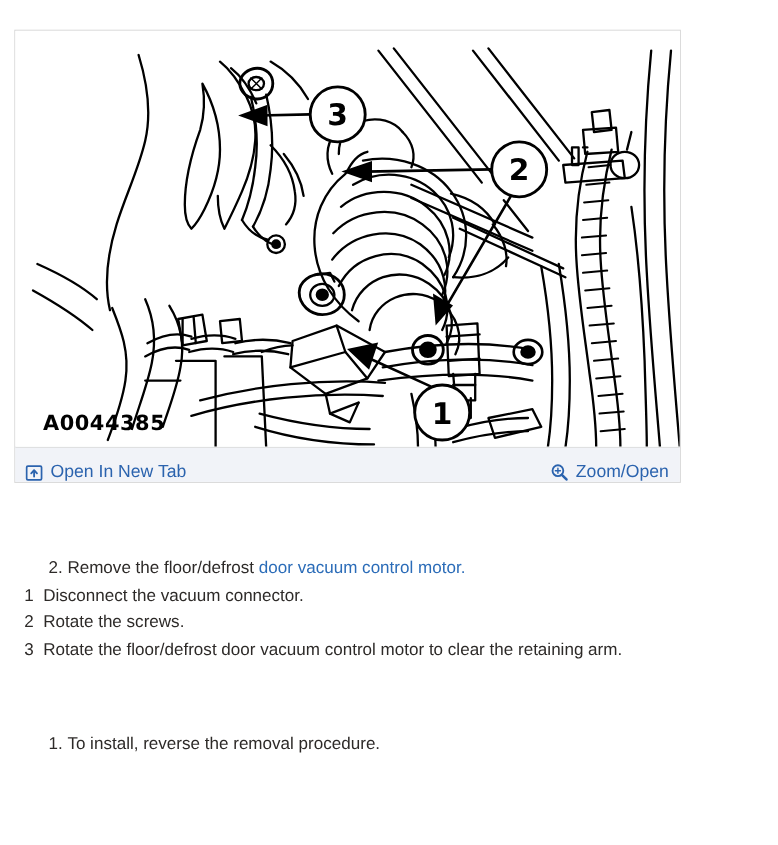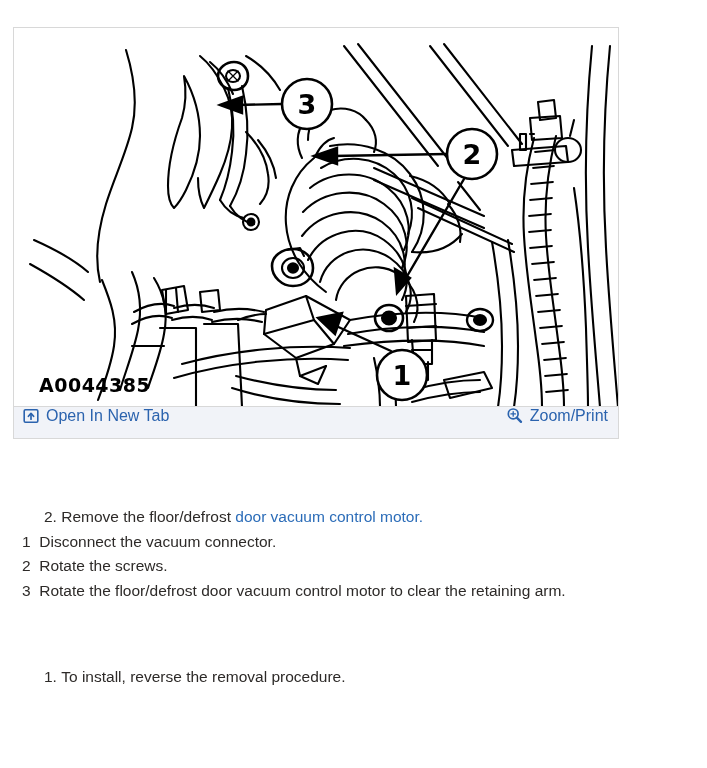--- a/index.html
+++ b/index.html
@@ -50,21 +50,21 @@
     letter-spacing: 0.5px;
     color: #000000;
   }
 
   
   #figure-toolbar {
     flex: 0 0 32px;
     background: #f1f3f8;
     border-top: 1px solid #d8d8d8;
     display: flex;
-    align-items: flex-start;
+    align-items: flex-end;
     justify-content: space-between;
     padding: 0 10px 0 8px;
     box-sizing: border-box;
   }
   .toolbar-link {
     display: flex;
     align-items: center;
     gap: 7px;
     color: #2b63ae;
     font-size: 16px;
@@ -315,21 +315,21 @@
     </div>
 
     <div class="toolbar-link">
       <span class="toolbar-icon">
         <svg width="17" height="17" viewBox="0 0 17 17" xmlns="http://www.w3.org/2000/svg">
           <circle cx="7.2" cy="6.9" r="4.9" fill="none" stroke="#2b63ae" stroke-width="1.7"></circle>
           <path d="M10.8 10.6 L15 14.9" stroke="#2b63ae" stroke-width="2.3" stroke-linecap="round"></path>
           <path d="M7.2 4.6 L7.2 9.2 M4.9 6.9 L9.5 6.9" stroke="#2b63ae" stroke-width="1.3" stroke-linecap="round"></path>
         </svg>
       </span>
-      <span>Zoom/Print</span>
+      <span>Zoom/Open</span>
     </div>
 
   </div>
 </div>
 
 <div id="procedure-text">
 
   <div class="step-l1">
     <span class="step-num">2.</span><span>&nbsp;</span><span>Remove the floor/defrost </span><span class="inline-link">door vacuum control motor.</span>
   </div>

